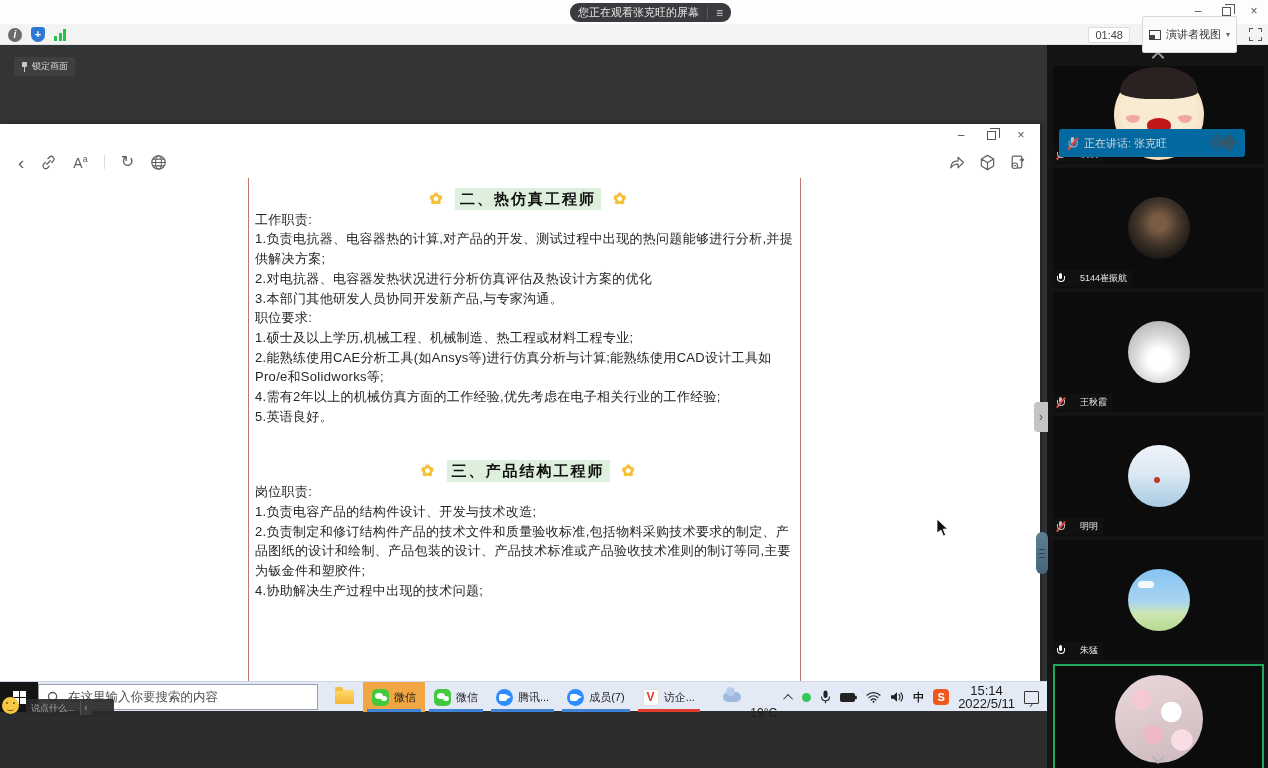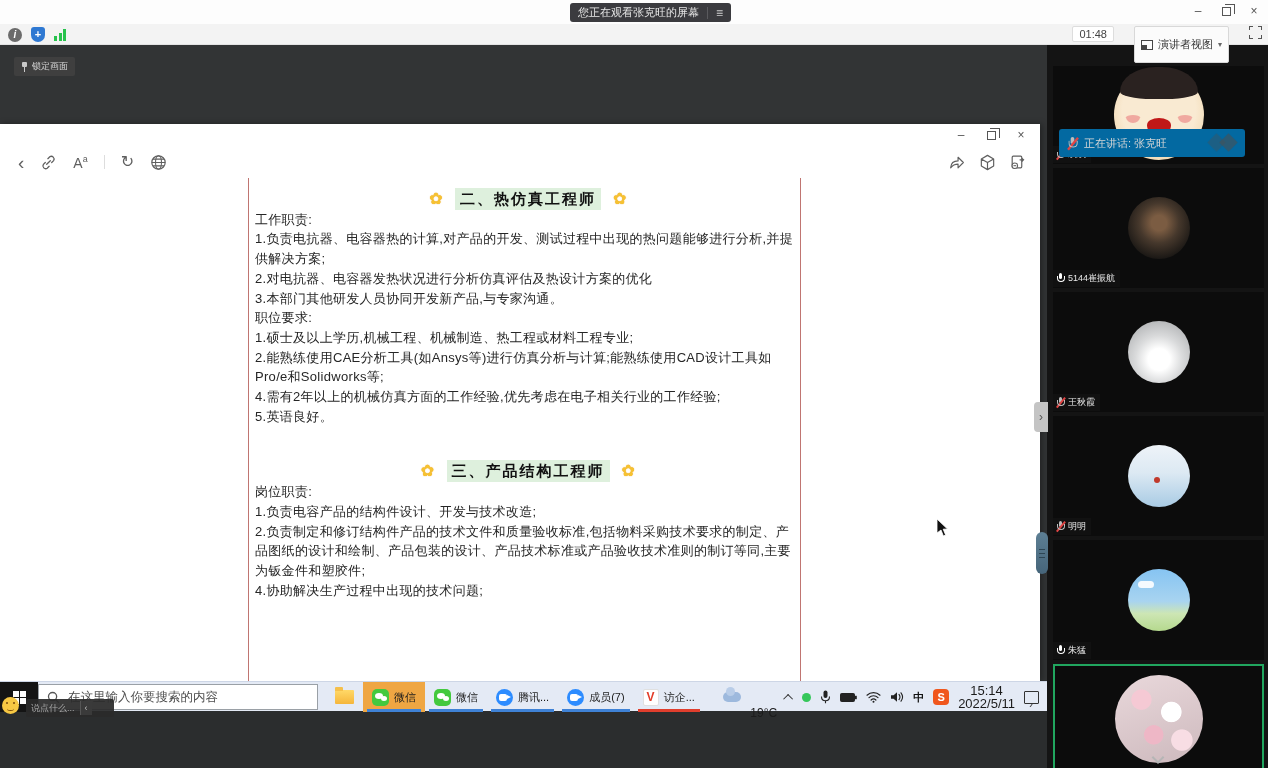--- a/index.html
+++ b/index.html
@@ -2,38 +2,38 @@
 <html><head>
 <meta charset="utf-8">
 <style>
   * { margin:0; padding:0; box-sizing:border-box; }
   html,body { width:1268px; height:768px; }
   body { font-family:"Liberation Sans","DejaVu Sans",sans-serif; }
   .screen { position:relative; width:1268px; height:768px; background:#fff; overflow:hidden; }
 
   
   .top-strip { position:absolute; left:0; top:0; width:1268px; height:24px; background:#fdfdfd; z-index:60; }
-  .banner-pill { position:absolute; left:570px; top:3px; height:19px; background:#3b3b3f; border-radius:3px;
+  .banner-pill { position:absolute; left:570px; top:3px; height:19px; background:#3b3b3f; border-radius:9px;
                  display:flex; align-items:center; padding:0 8px; color:#e8e8e8; font-size:11px; gap:8px; }
   .banner-pill .divider { width:1px; height:12px; background:#5a5a5e; }
   .banner-menu { color:#cfcfcf; font-size:12px; line-height:1; cursor:default; }
   .win-ctrls { position:absolute; top:2px; right:0; display:flex; align-items:center; height:18px; }
   .win-ctrl { width:28px; text-align:center; color:#555; font-size:12px; line-height:18px; }
   .restore-box { display:inline-block; width:9px; height:9px; border:1px solid #555; position:relative; top:1px; }
   .restore-box::before { content:""; position:absolute; left:2px; top:-4px; width:9px; height:9px; border:1px solid #555; border-left:none; border-bottom:none; }
 
   
   .meet-toolbar { position:absolute; left:0; top:24px; width:1268px; height:21px; background:#f3f3f3; border-bottom:1px solid #e3e3e3; z-index:60; }
   .mt-left { position:absolute; left:8px; top:3px; display:flex; gap:9px; align-items:center; }
   .ic-info { width:14px; height:14px; border-radius:50%; background:#6b6b6b; color:#fff; font-size:10px; font-style:italic; font-weight:bold; text-align:center; line-height:14px; }
   .ic-shield { width:14px; height:15px; background:#2e78d2; border-radius:3px 3px 7px 7px; color:#fff; font-size:11px; font-weight:bold; text-align:center; line-height:14px; }
   .ic-signal { display:flex; align-items:flex-end; gap:1.5px; height:13px; }
   .ic-signal i { display:block; width:3px; background:#27c24c; }
   .ic-signal i:nth-child(1){height:5px}.ic-signal i:nth-child(2){height:8px}.ic-signal i:nth-child(3){height:12px}
-  .mt-right { position:absolute; right:6px; top:2px; display:flex; align-items:flex-start; gap:20px; height:17px; }
+  .mt-right { position:absolute; right:6px; top:2px; display:flex; align-items:center; gap:12px; height:17px; }
   .duration { font-size:11px; color:#444; background:#fff; border:1px solid #ddd; border-radius:2px; padding:1px 6px; }
   .view-btn { display:flex; align-items:center; gap:5px; font-size:11px; color:#333; background:#fbfbfb; border:1px solid #d8d8d8; border-radius:2px; padding:10px 6px; }
   .view-ic { position:relative; width:12px; height:10px; border:1px solid #444; }
   .view-ic::after { content:""; position:absolute; left:-1px; bottom:-1px; width:6px; height:5px; background:#444; }
   .caret { font-size:8px; color:#666; }
   .fs-ic { position:relative; width:13px; height:13px; }
   .fs-ic i { position:absolute; width:4px; height:4px; border:1.5px solid #555; }
   .fs-ic i:nth-child(1){left:0;top:0;border-right:none;border-bottom:none}
   .fs-ic i:nth-child(2){right:0;top:0;border-left:none;border-bottom:none}
   .fs-ic i:nth-child(3){left:0;bottom:0;border-right:none;border-top:none}
@@ -123,21 +123,21 @@
   .smiley::after { content:""; position:absolute; left:5px; top:9px; width:7px; height:4px; border-bottom:1.5px solid #7a4b0b; border-radius:50%; }
 
   
   .sidebar { position:absolute; left:1047px; top:45px; width:221px; height:723px; background:#141414; z-index:25; }
   .sb-chev-up { position:absolute; left:50%; top:8px; transform:translateX(-50%) rotate(45deg); width:9px; height:9px;
                 border-left:2px solid #999; border-top:2px solid #999; }
   .tile { position:absolute; left:6px; width:211px; background:#0c0c0c; overflow:hidden; display:flex; align-items:center; justify-content:center; }
   .t1{top:21px;height:98px} .t2{top:123px;height:120px} .t3{top:247px;height:120px} .t4{top:371px;height:120px} .t5{top:495px;height:120px}
   .t6{top:619px;height:110px; border:2px solid #21a65f;}
   .name-badge { position:absolute; left:0; bottom:1px; background:rgba(18,18,18,.82); color:#e8e8e8; font-size:9px;
-                display:flex; align-items:center; gap:3px; padding:2px 5px 2px 3px; }
+                display:flex; align-items:center; gap:15px; padding:2px 5px 2px 3px; }
   .av { position:relative; border-radius:50%; }
   .av1 { width:90px; height:90px; background:radial-gradient(circle at 50% 45%, #f9ead2 55%, #f1dab4 78%, #ecd0a6 100%); }
   .av1::before { content:""; position:absolute; left:6px; top:-3px; right:6px; height:32px; background:#2a2220; border-radius:50% 50% 45% 45% / 85% 85% 25% 25%; }
   .av1::after { content:""; position:absolute; left:33px; top:48px; width:24px; height:18px; background:#c01818; border-radius:50% 50% 50% 50%/40% 40% 60% 60%;
                 box-shadow:-26px -8px 0 -5px #f0a9a0, 26px -8px 0 -5px #f0a9a0; }
   .av2 { width:62px; height:62px; background:radial-gradient(circle at 50% 42%, #7b5c42 16%, #46382c 42%, #171513 78%); }
   .av3 { width:62px; height:62px; background:radial-gradient(circle at 50% 62%, #ffffff 22%, #d9dadb 48%, #9fa1a3 100%); }
   .av4 { width:62px; height:62px; background:linear-gradient(180deg,#eef3f8 0%,#dce9f3 45%,#a9cbe4 100%); }
   .av4::after { content:""; position:absolute; left:26px; top:32px; width:6px; height:6px; border-radius:50%; background:#c0392b; }
   .av5 { width:62px; height:62px; background:linear-gradient(180deg,#86c4f2 0%,#a8d4f0 52%,#cde6b4 72%,#b5d98e 100%); }

